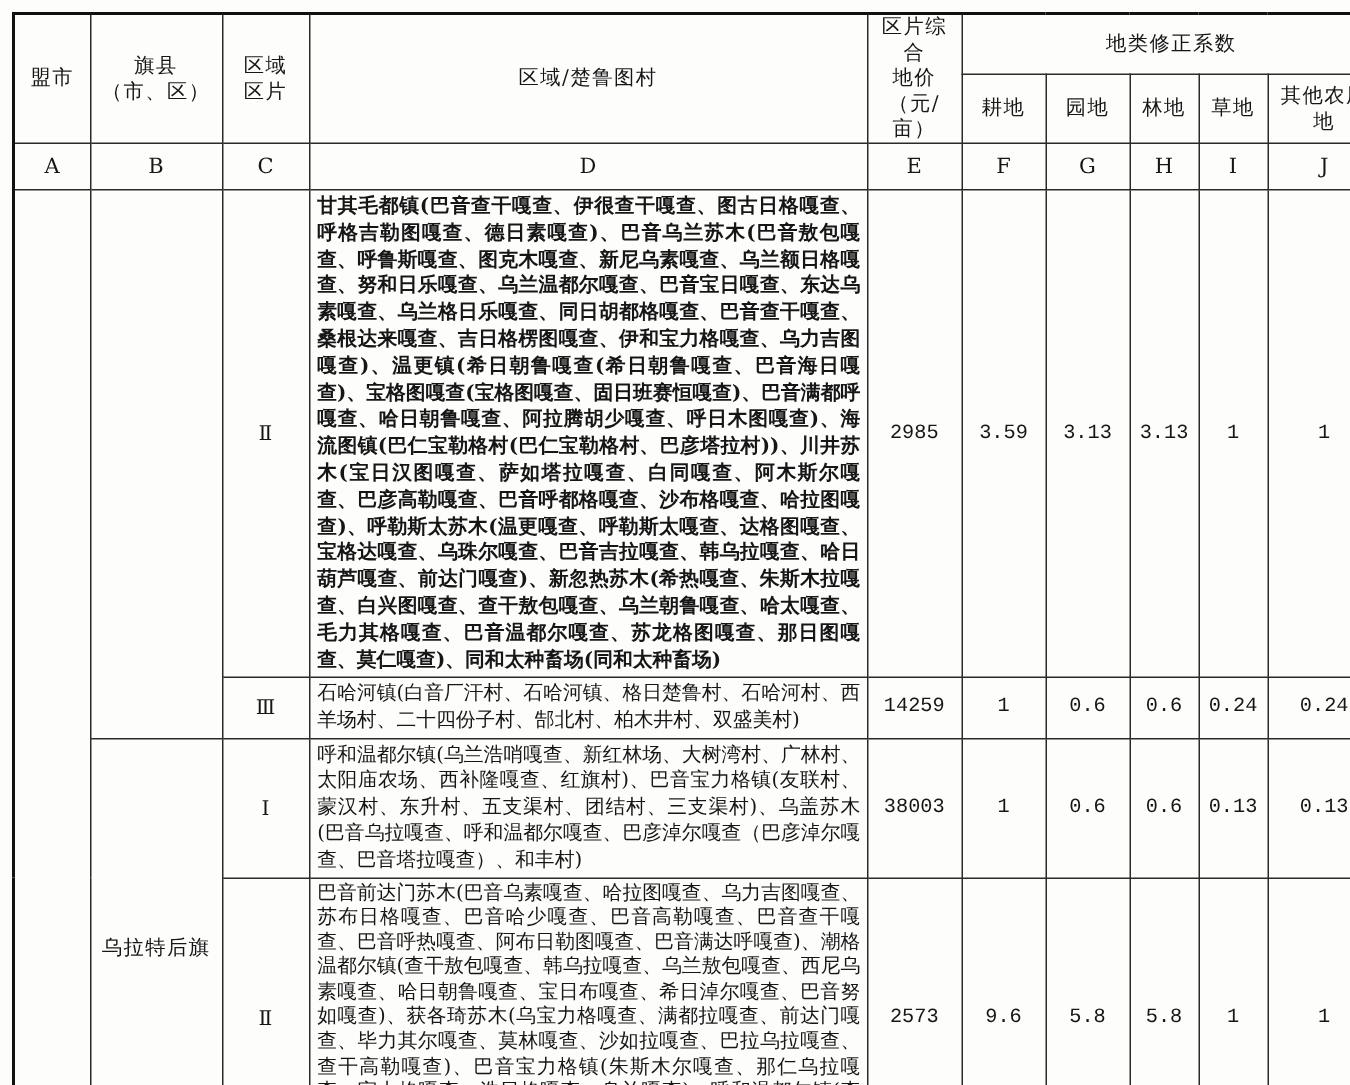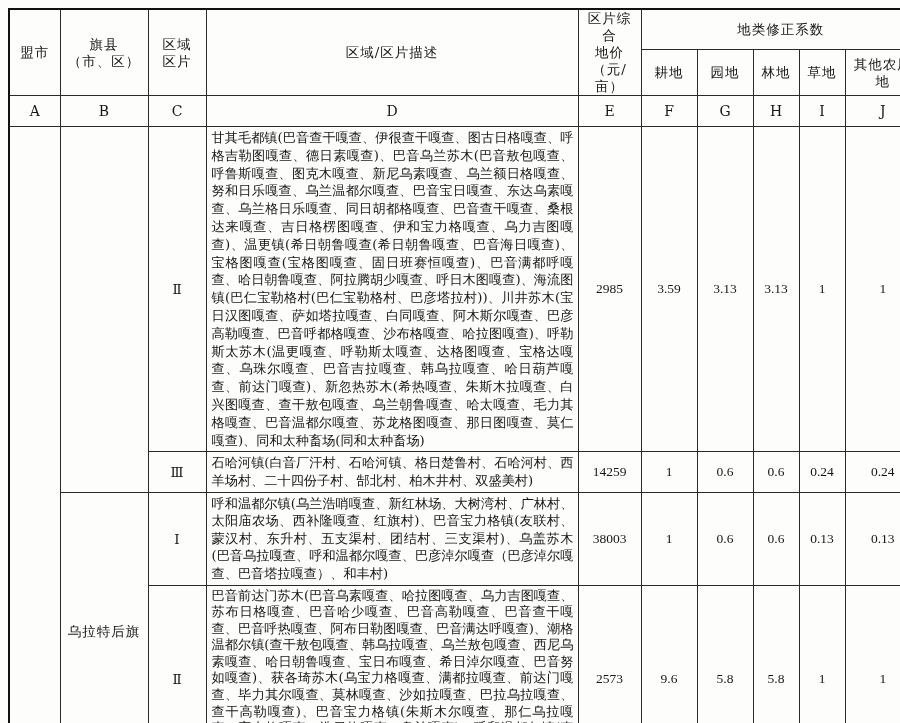--- a/index.html
+++ b/index.html
@@ -35,23 +35,23 @@
   .banner{
     text-align:center;vertical-align:middle;font-size:13.5px;
     letter-spacing:1px;
   }
   .desc{
     font-size:13.2px;line-height:17.6px;text-align:justify;
     vertical-align:middle;padding:2px 4px 2px 5px;
   }
   .num{
     text-align:center;vertical-align:middle;font-size:13.5px;
-    font-family:Liberation Serif, serif;
+    font-family:Liberation Mono, monospace;
   }
-  .r1 .desc{line-height:17.8px;}
+  .r1 .desc{line-height:17.8px;font-weight:bold;}
   .r4 .desc{line-height:16.6px;}
 </style>
 </head>
 <body>
 
 <div class="sheet">
 <table>
   <colgroup>
     <col style="width:51px">
         <col style="width:88px">
@@ -64,21 +64,21 @@
         <col style="width:46px">
     <col style="width:76px">
   </colgroup>
   <tbody>
     <tr style="height:31px">
       <td class="hd" rowspan="2">盟市</td>
       <td class="hd" rowspan="2">旗县
 （市、区）</td>
       <td class="hd" rowspan="2">区域
 区片</td>
-      <td class="hd" rowspan="2">区域/区片描述</td>
+      <td class="hd" rowspan="2">区域/楚鲁图村</td>
       <td class="hd" rowspan="2">区片综合
 地价
 （元/亩）</td>
       <td class="hd" colspan="5">地类修正系数</td>
     </tr>
     <tr style="height:31px">
       <td class="hd">耕地</td>
       <td class="hd">园地</td>
       <td class="hd">林地</td>
       <td class="hd">草地</td>

